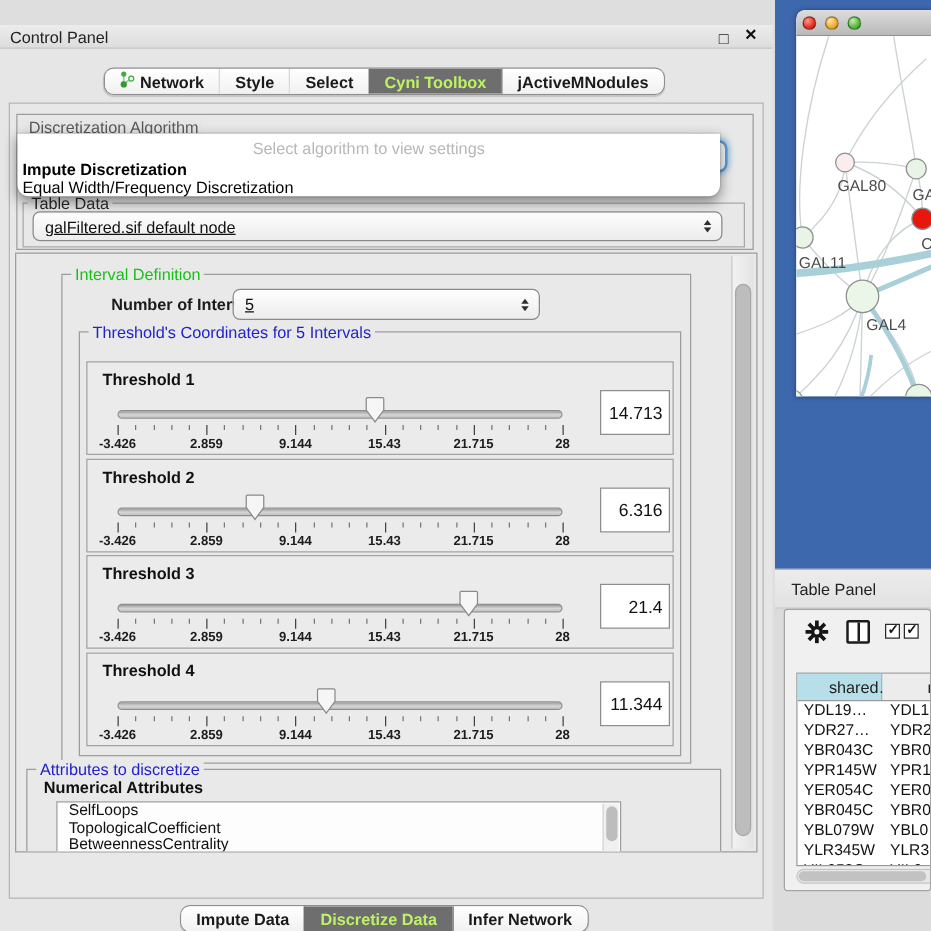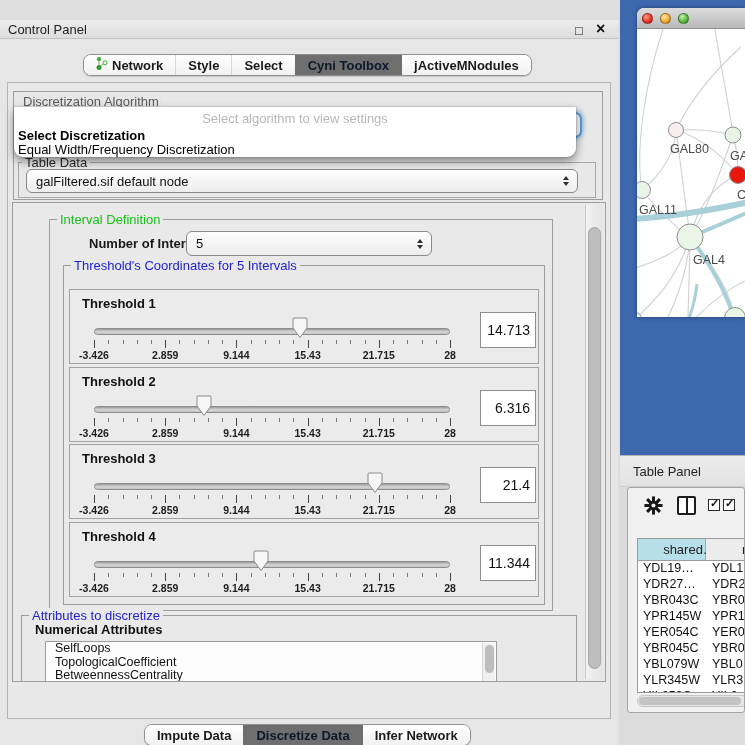--- a/index.html
+++ b/index.html
@@ -17,21 +17,21 @@
   #float-ic { position:absolute; left:575px; top:3px; font-size:13px; font-weight:700; color:#222; cursor:default; }
   #close-ic { position:absolute; left:596px; top:0px; font-size:16px; font-weight:900; color:#111; cursor:default; }
 
   
   .pill { position:absolute; display:flex; border:1px solid #8f8f8f; border-radius:8px;
     background:#fdfdfd; overflow:hidden; height:22px; box-shadow:0 1px 1px rgba(0,0,0,.15); }
   .pill .tab { display:flex; align-items:center; justify-content:center; gap:4px;
     font-size:13px; font-weight:700; color:#1a1a1a; padding:0 12px; white-space:nowrap;
     border-left:1px solid #d8d8d8; background:linear-gradient(#ffffff,#f1f1f1); cursor:default; }
   .pill .tab:first-child { border-left:none; }
-  .pill .tab.sel { background:#6e6e6e; color:#0f172a; border-left-color:#6e6e6e; }
+  .pill .tab.sel { background:#6e6e6e; color:#bef264; border-left-color:#6e6e6e; }
   .pill .tab.sel + .tab { border-left-color:#6e6e6e; }
   #top-tab-bar { left:83px; top:34px; }
   #bottom-tab-bar { left:144px; top:704px; }
 
   
   .group { position:absolute; border:1px solid #9d9d9d; }
   .gtitle { position:absolute; font-size:13px; background:#e6e6e6; padding:0 3px; white-space:nowrap; }
   .gtitle.green { color:#17c117; }
   .gtitle.blue  { color:#2222cc; }
   .gtitle.gray  { color:#5a5a5a; }
@@ -40,21 +40,21 @@
     border:1px solid #b5b5b5; background:#e8e8e8; }
 
   #algo-group { left:13px; top:71px; width:590px; height:109px; }
   #algo-title { left:20px; top:74px; z-index:1; }
 
   
   #tabledata-group { left:18px; top:142px; width:578px; height:36px; border-color:#a8a8a8; }
   #tabledata-title { left:22px; top:135px; color:#2a2a2a; }
   .combo { position:absolute; border:1px solid #8a8a8a; border-radius:6px;
     background:linear-gradient(#fefefe,#ececec); display:flex; align-items:center; }
-  .combo .val { padding-left:9px; font-size:13px; color:#111; white-space:nowrap; overflow:hidden; flex:1; }
+  .combo .val { padding-left:9px; font-size:13px; color:#111; white-space:nowrap; overflow:hidden; flex:1;text-decoration:underline; }
   .spinner { width:14px; display:flex; flex-direction:column; align-items:center; gap:2px; margin-right:4px; }
   .spinner .up { width:0; height:0; border-left:3.5px solid transparent; border-right:3.5px solid transparent; border-bottom:4.5px solid #2e2e2e; }
   .spinner .dn { width:0; height:0; border-left:3.5px solid transparent; border-right:3.5px solid transparent; border-top:4.5px solid #2e2e2e; }
   #tabledata-combo { left:26px; top:149px; width:552px; height:24px; }
 
   
   #scrollpane { position:absolute; left:12px; top:182px; width:594px; height:480px;
     border:1px solid #9d9d9d; background:#e9e9e9; overflow:hidden; }
   #main-vscroll { position:absolute; left:572px; top:2px; width:18px; height:474px;
     background:linear-gradient(90deg,#f2f2f2,#e3e3e3); border-left:1px solid #c9c9c9; }
@@ -398,21 +398,21 @@
         <div class="tab sel">
           <span>Discretize Data</span>
         </div>
         <div class="tab">
           <span>Infer Network</span>
         </div>
       </div>
 
     <div id="algo-popup">
       <div class="hint">Select algorithm to view settings</div>
-    <div class="opt b" style="top: 21px;">Select Discretization</div>
+    <div class="opt b" style="top: 21px;">Impute Discretization</div>
         <div class="opt" style="top: 35px;">Equal Width/Frequency Discretization</div>
       </div>
   </div>
 
   <div id="right-region">
     <div id="net-frame">
       <div id="net-window">
         <div id="net-titlebar">
           <span class="tl" id="tl-red"></span>
           <span class="tl" id="tl-yel"></span>

